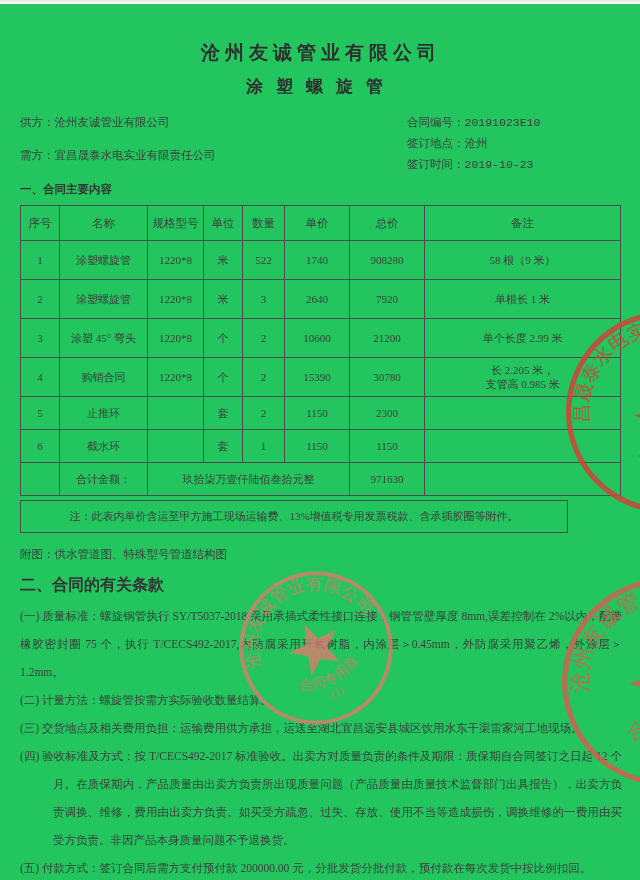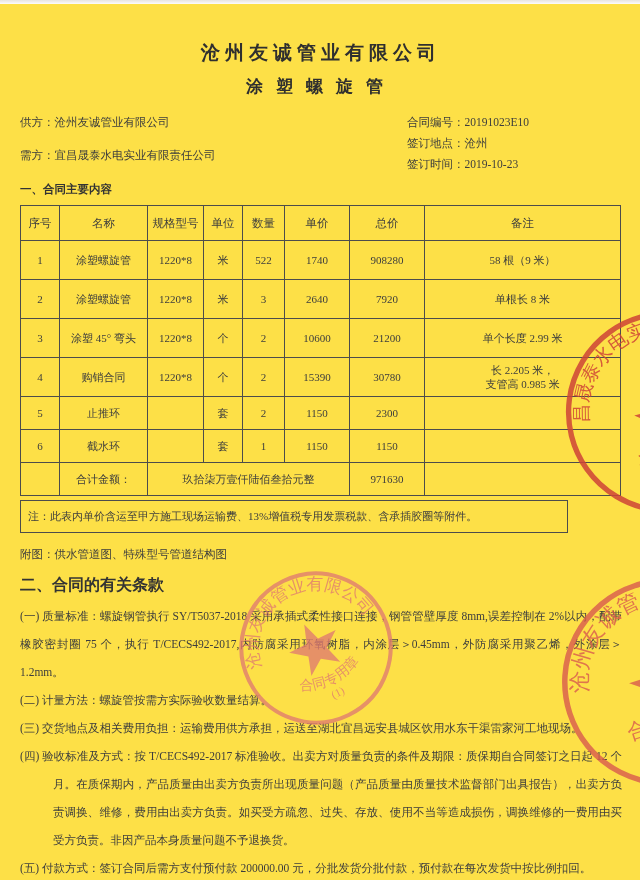--- a/index.html
+++ b/index.html
@@ -5,39 +5,39 @@
   html,body{margin:0;padding:0;}
   body{
     width:640px;height:880px;overflow:hidden;
     background:#eceae7;
     font-family:"Liberation Serif","DejaVu Serif",serif;
     color:#3d3d3d;
     position:relative;
   }
   .paper{
     position:absolute;inset:0;
-    background:#fde047;
+    background:#22c55e;
     overflow:hidden;
   }
   .paper::before{
     content:"";position:absolute;left:0;top:0;right:0;height:4px;
     background:linear-gradient(#e7e4e1,#fdfcfb);
   }
   .content{position:relative;padding:40px 18px 0 20px;}
 
   .title{
     text-align:center;font-size:19px;letter-spacing:5px;
     color:#2f2f2f;font-weight:600;
   }
   .subtitle{
     text-align:center;font-size:17px;letter-spacing:13px;
     color:#2f2f2f;font-weight:600;margin-top:9px;
   }
 
-  .meta-wrap{display:flex;margin-top:14px;font-size:11.5px;line-height:21px;}
+  .meta-wrap{display:flex;margin-top:14px;font-size:11.5px;line-height:21px;font-family:Liberation Mono, monospace;}
   .meta-left{flex:1;}
   .meta-left .supplier{margin-bottom:12px;}
   .meta-right{width:215px;flex:none;}
   .meta-right div{white-space:nowrap;}
 
   .sec1-heading{font-size:11.5px;margin-top:13px;font-weight:600;color:#333;}
 
   table.items{
     border-collapse:collapse;table-layout:fixed;
     width:600px;margin-top:5px;font-size:11px;
@@ -47,21 +47,21 @@
     padding:2px 2px;color:#3d3d3d;font-weight:normal;
     overflow:hidden;
   }
   table.items th{height:30px;font-size:11.5px;}
   table.items td{height:28px;}
   td.remark{white-space:pre-line;line-height:14px;}
   tr.tall td{height:34px;}
 
   .note-box{
     width:532px;border:1px solid #4c4c4c;margin-top:4px;
-    font-size:11px;padding:8px 7px;line-height:15px;color:#3d3d3d;
+    font-size:11px;padding:8px 7px;line-height:15px;color:#3d3d3d;text-align:center;
   }
 
   .attachment{font-size:11.5px;margin-top:14px;}
   .sec2-heading{font-size:16px;margin-top:13px;font-weight:600;color:#333;}
 
   .clauses{margin-top:6px;width:602px;}
   .clauses p{
     margin:0;font-size:11.5px;line-height:28px;
     text-align:justify;color:#3d3d3d;
   }
@@ -129,21 +129,21 @@
         <td class="remark">58 根（9 米）</td>
       </tr>
       <tr class="tall">
         <td>2</td>
         <td>涂塑螺旋管</td>
         <td>1220*8</td>
         <td>米</td>
         <td>3</td>
         <td>2640</td>
         <td>7920</td>
-        <td class="remark">单根长 8 米</td>
+        <td class="remark">单根长 1 米</td>
       </tr>
       <tr class="tall">
         <td>3</td>
         <td>涂塑 45° 弯头</td>
         <td>1220*8</td>
         <td>个</td>
         <td>2</td>
         <td>10600</td>
         <td>21200</td>
         <td class="remark">单个长度 2.99 米</td>

